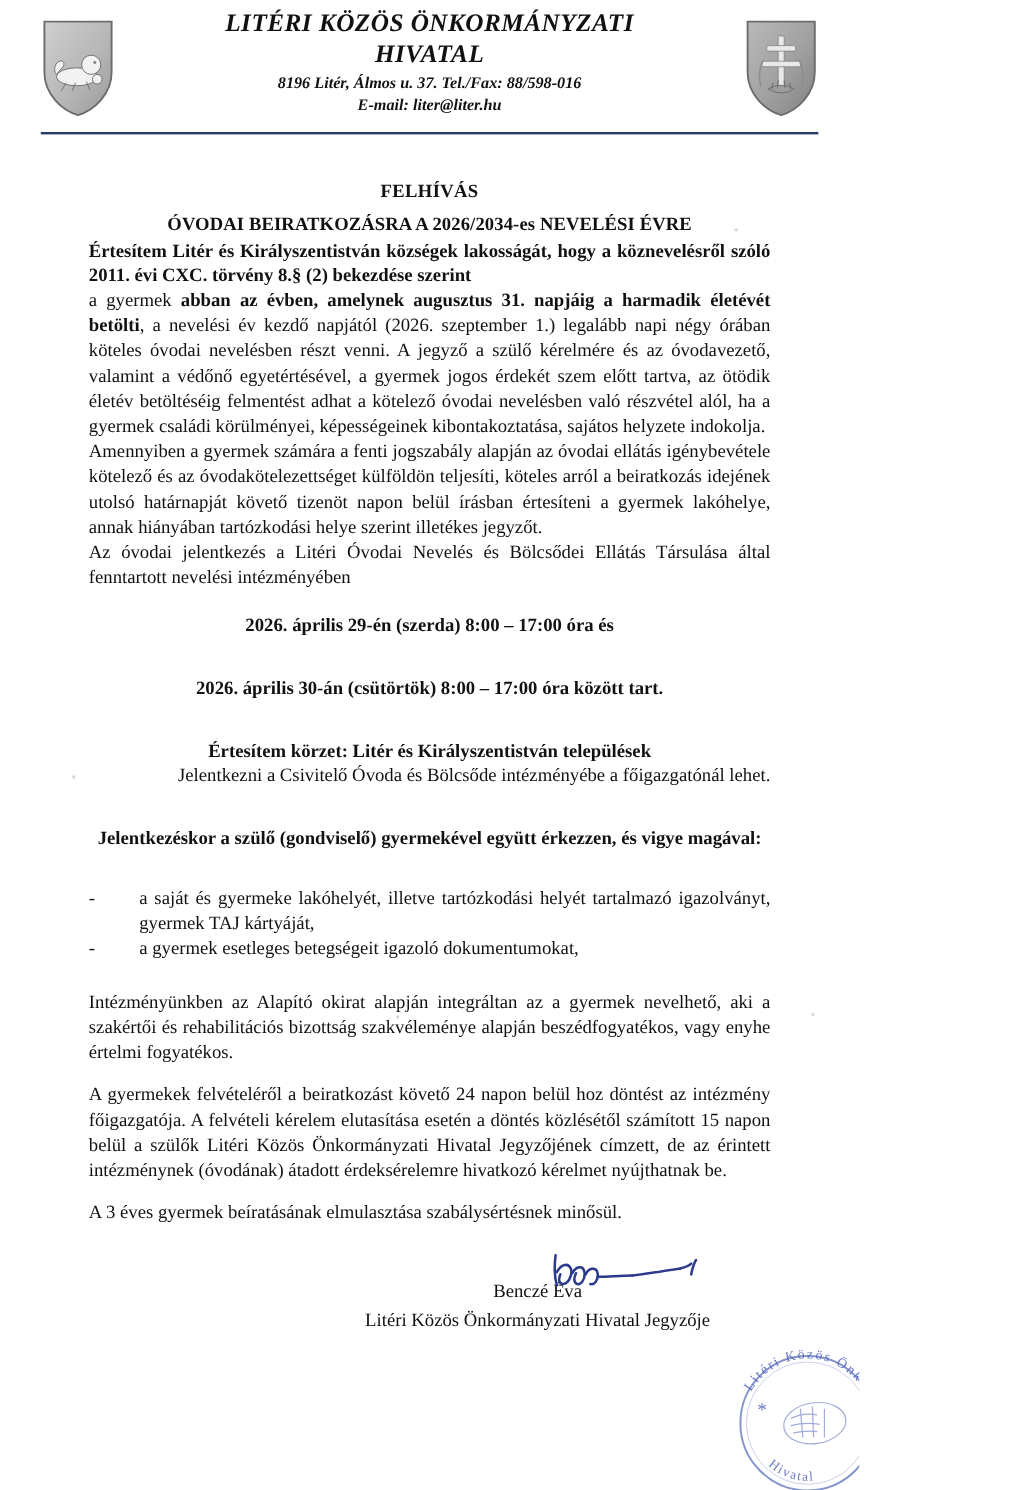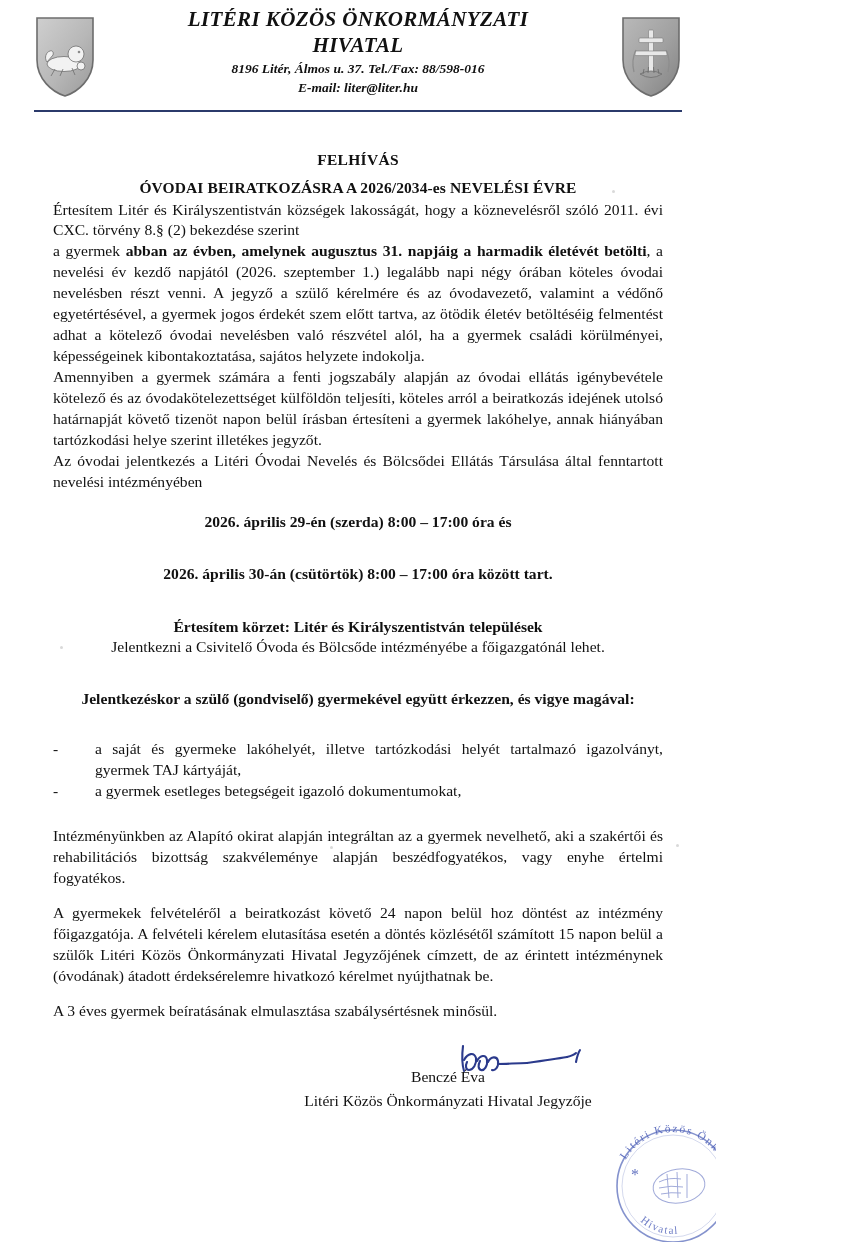--- a/index.html
+++ b/index.html
@@ -67,21 +67,21 @@
     position: absolute;
     left: 34px;
     right: 34px;
     top: 110px;
     height: 2px;
     background: #2b3a6b;
   }
 
   
   .body {
-    padding: 0 53px;
+    padding: 0 74px;
     box-sizing: border-box;
   }
   .title-block {
     text-align: center;
     margin-top: 36px;
   }
   .title-main {
     font-size: 15.5px;
     font-weight: bold;
     letter-spacing: 0.3px;
@@ -95,34 +95,34 @@
     margin-top: 5px;
   }
 
   p.para {
     font-size: 15.6px;
     line-height: 1.345;
     text-align: justify;
     margin: 0;
     text-indent: 0;
   }
-  .para-first { margin-top: 22px; }
+  .para-first { margin-top: 22px; font-weight: bold; }
 
   .center-bold {
     text-align: center;
     font-size: 15.6px;
     font-weight: bold;
     line-height: 1.3;
     margin: 0;
   }
   .sp-1 { margin-top: 19px; }
   .sp-2 { margin-top: 32px; }
 
   .center-plain {
-    text-align: center;
+    text-align: right;
     font-size: 15.6px;
     line-height: 1.3;
     margin: 0;
   }
 
   ul.doclist {
     list-style: none;
     margin: 30px 0 0 0;
     padding: 0;
   }

